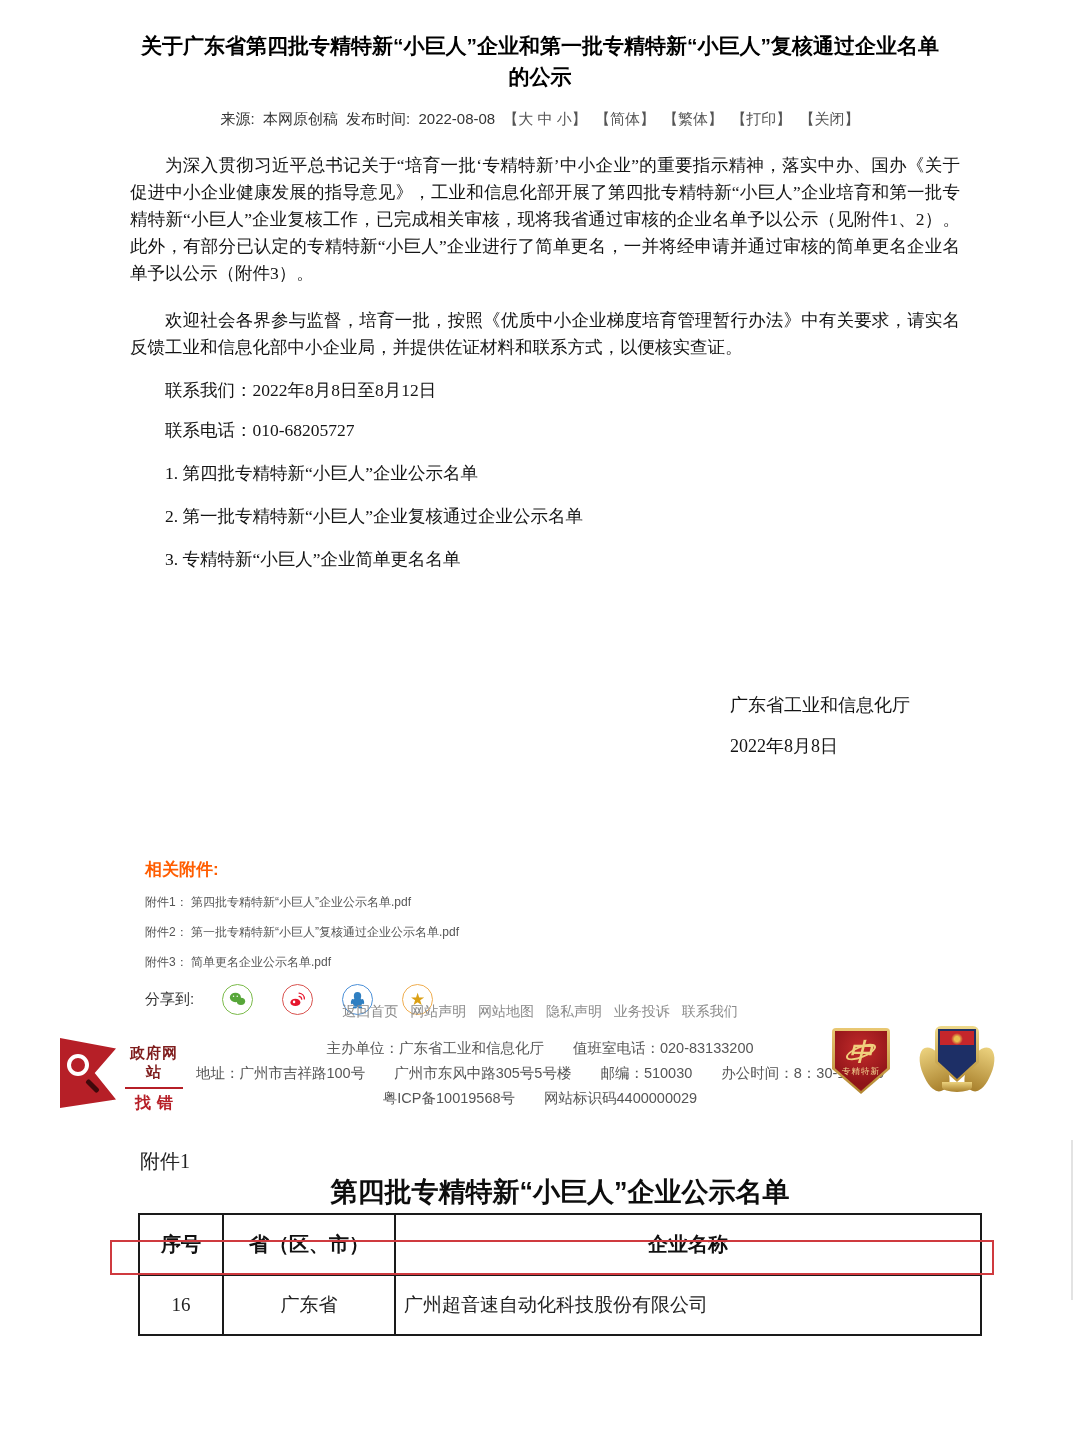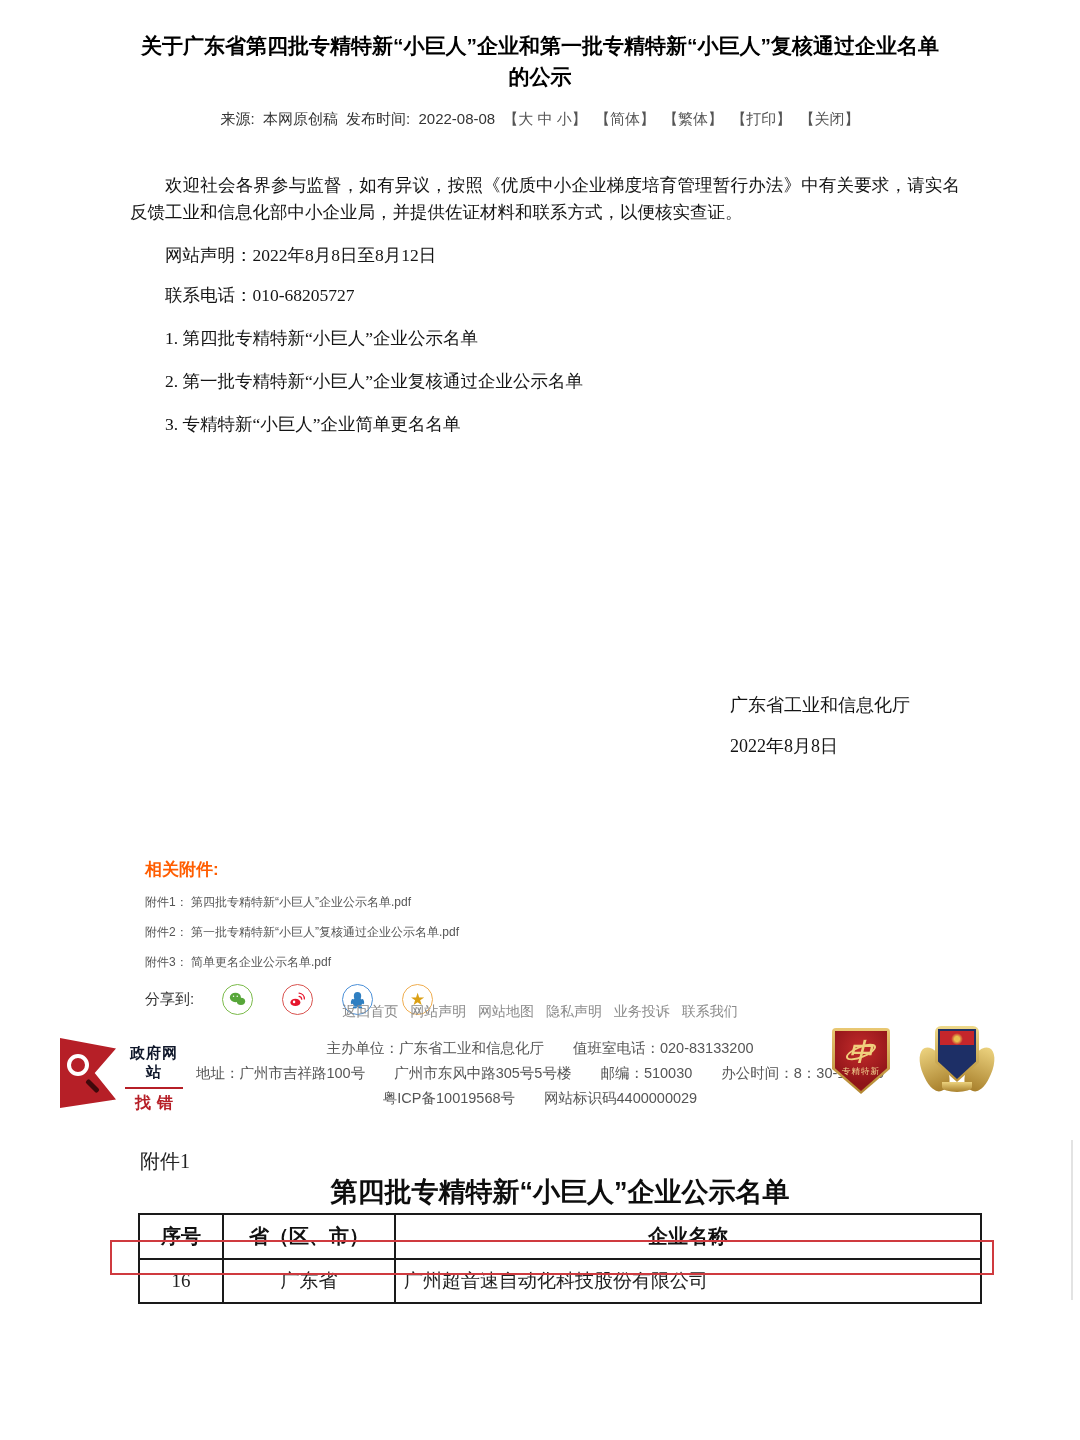--- a/index.html
+++ b/index.html
@@ -81,21 +81,21 @@
   }
   .err-mag {
     position:absolute; left:7px; top:16px; width:22px; height:22px;
     border:4px solid #fff; border-radius:50%; background:transparent;
   }
   .err-handle {
     position:absolute; left:30px; top:40px; width:5px; height:16px;
     background:#40090b; transform:rotate(-45deg); border-radius:2px;
   }
   .err-text { position:absolute; left:63px; top:6px; width:62px; text-align:center; }
-  .err-line1 { font-size:15px; font-weight:700; color:#0f172a; letter-spacing:1px; }
+  .err-line1 { font-size:15px; font-weight:700; color:#7f1d1d; letter-spacing:1px; }
   .err-divider { margin:5px 2px 4px 2px; height:2px; background:#b61f27; }
   .err-line2 { font-size:16px; font-weight:700; color:#b61f27; letter-spacing:6px; padding-left:6px; }
 
   
   .badge-party { position:absolute; top:1028px; left:832px; width:58px; height:66px; cursor:pointer; }
   .badge-party .shell {
     position:absolute; inset:0; background:linear-gradient(#e9c873,#b2852f);
     clip-path:polygon(0 0, 100% 0, 100% 62%, 50% 100%, 0 62%); border-radius:4px;
   }
   .badge-party .core {
@@ -148,21 +148,21 @@
   }
 
   
   .preview { position:absolute; top:1140px; left:0; width:1080px; height:170px; font-family:"Liberation Serif", serif; }
   .preview-label { position:absolute; top:8px; left:140px; font-size:20px; color:#222; }
   .preview-title {
     position:absolute; top:34px; left:0; width:1120px; text-align:center;
     font-family:"Liberation Sans", sans-serif; font-size:27px; font-weight:700; color:#0d0d0d;
   }
   .preview-table { position:absolute; top:73px; left:138px; border-collapse:collapse; table-layout:fixed; }
-  .preview-table th, .preview-table td { border:2px solid #1a1a1a; padding:8px; }
+  .preview-table th, .preview-table td { border:2px solid #1a1a1a; padding:16px; }
   .preview-table th { height:30px; font-size:20px; font-weight:700; color:#111; text-align:center; }
   .preview-table td { height:28px; font-size:19px; color:#222; text-align:center; }
   .preview-table td.left { text-align:left; padding-left:8px;border-radius:12px; }
   .col-no { width:84px; } .col-prov { width:172px; } .col-name { width:586px; }
   .red-box {
     position:absolute; top:100px; left:110px; width:884px; height:35px;
     border:2px solid #cf3a3f; pointer-events:none;
   }
   .scan-edge { position:absolute; top:0; right:7px; width:2px; height:160px; background:#e3e3e3; }
 </style>
@@ -179,22 +179,23 @@
     <span>发布时间:</span>
     <span>2022-08-08</span>
     <span class="ctrl">【大 中 小】</span>
     <span class="ctrl">【简体】</span>
     <span class="ctrl">【繁体】</span>
     <span class="ctrl">【打印】</span>
     <span class="ctrl">【关闭】</span>
   </div>
 
   <div class="doc-body">
-    <p class="p2">欢迎社会各界参与监督，如有异议，按照《优质中小企业梯度培育管理暂行办法》中有关要求，请实名反馈工业和信息化部中小企业局，并提供佐证材料和联系方式，以便核实查证。</p>
-    <div class="doc-line">网站声明：2022年8月8日至8月12日</div>
+    <p>为深入贯彻习近平总书记关于“培育一批‘专精特新’中小企业”的重要指示精神，落实中办、国办《关于促进中小企业健康发展的指导意见》，工业和信息化部开展了第四批专精特新“小巨人”企业培育和第一批专精特新“小巨人”企业复核工作，已完成相关审核，现将我省通过审核的企业名单予以公示（见附件1、2）。此外，有部分已认定的专精特新“小巨人”企业进行了简单更名，一并将经申请并通过审核的简单更名企业名单予以公示（附件3）。</p>
+    <p class="p2">欢迎社会各界参与监督，培育一批，按照《优质中小企业梯度培育管理暂行办法》中有关要求，请实名反馈工业和信息化部中小企业局，并提供佐证材料和联系方式，以便核实查证。</p>
+    <div class="doc-line">联系我们：2022年8月8日至8月12日</div>
     <div class="doc-line phone">联系电话：010-68205727</div>
     <div class="attach-item">1. 第四批专精特新“小巨人”企业公示名单</div>
     <div class="attach-item">2. 第一批专精特新“小巨人”企业复核通过企业公示名单</div>
     <div class="attach-item">3. 专精特新“小巨人”企业简单更名名单</div>
   </div>
 
   <div class="signature">
     <div class="sig-org">广东省工业和信息化厅</div>
     <div class="sig-date">2022年8月8日</div>
   </div>

